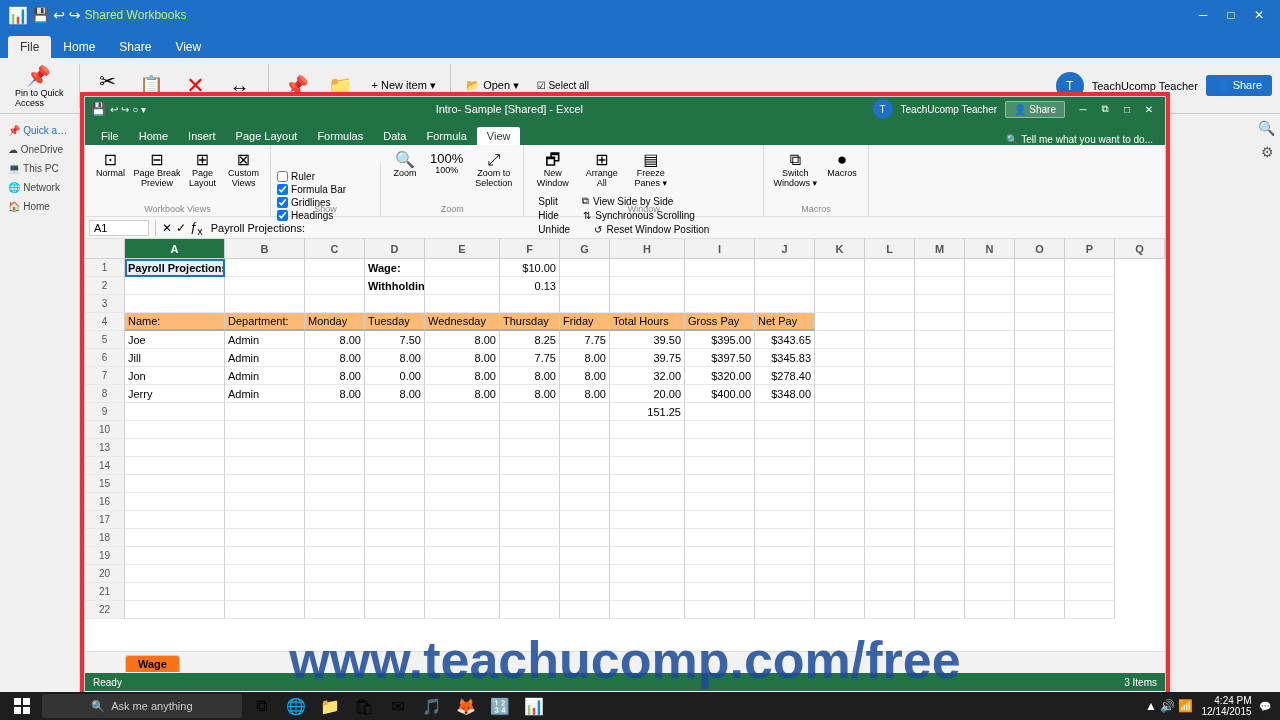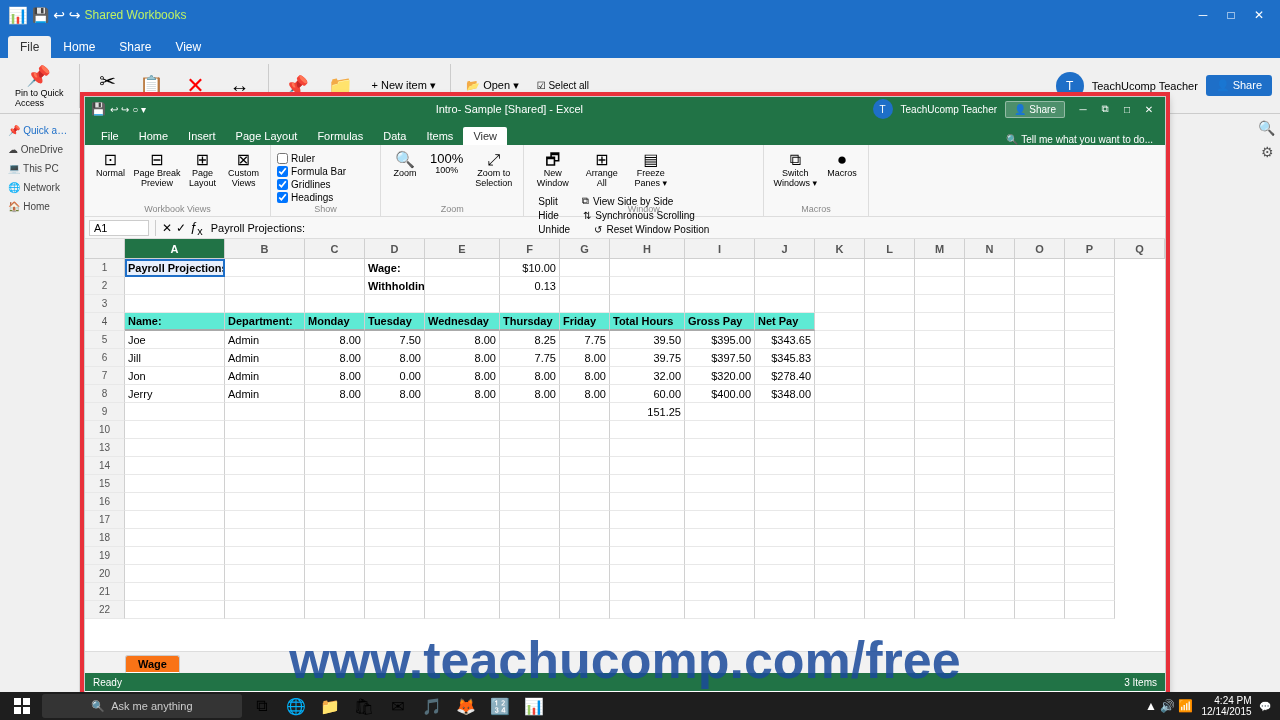--- a/index.html
+++ b/index.html
@@ -75,21 +75,21 @@
     .row-header-cell { width: 40px; min-width: 40px; height: 20px; border-right: 1px solid #d0d0d0; border-bottom: 1px solid #d0d0d0; background: #f2f2f2; display: flex; align-items: center; justify-content: center; font-size: 11px; font-weight: bold; color: #555; }
     .col-header-cell { height: 20px; border-right: 1px solid #d0d0d0; border-bottom: 1px solid #d0d0d0; background: #f2f2f2; display: flex; align-items: center; justify-content: center; font-size: 11px; font-weight: bold; color: #555; overflow: hidden; }
     .col-header-cell.selected { background: #217346; color: white; }
 
     
     .grid-row { display: flex; }
     .row-num { width: 40px; min-width: 40px; height: 18px; border-right: 1px solid #d0d0d0; border-bottom: 1px solid #e8e8e8; background: #f2f2f2; display: flex; align-items: center; justify-content: center; font-size: 10px; color: #555; }
     .grid-cell { height: 18px; border-right: 1px solid #d0d0d0; border-bottom: 1px solid #e8e8e8; font-size: 11px; padding: 0 3px; display: flex; align-items: center; overflow: hidden; white-space: nowrap; background: white; }
     .grid-cell.bold { font-weight: bold; }
     .grid-cell.right { justify-content: flex-end; }
-    .grid-cell.header-row { background: #5eead4; font-weight: bold; border-bottom: 2px solid #aaa; }
+    .grid-cell.header-row { background: #fdba74; font-weight: normal; border-bottom: 2px solid #aaa; }
     .grid-cell.selected-cell { background: #e8f0fd; outline: 2px solid #1e6fc8; outline-offset: -2px; }
 
     
     .sheet-tabs { height: 22px; background: #f2f2f2; border-top: 1px solid #ddd; display: flex; align-items: flex-end; padding-left: 40px; }
     .sheet-tab { padding: 2px 12px; font-size: 11px; border: 1px solid #ccc; border-bottom: none; border-radius: 3px 3px 0 0; cursor: pointer; background: white; margin-right: 2px; }
     .sheet-tab.active { background: #f97316; border-bottom: 1px solid white; font-weight: bold; }
 
     
     .status-bar { height: 18px; background: #217346; display: flex; align-items: center; padding: 0 8px; color: white; font-size: 10px; justify-content: space-between; }
 
@@ -218,21 +218,21 @@
       </div>
     </div>
 
     <div class="inner-ribbon-tabs">
       <div class="inner-ribbon-tab">File</div>
       <div class="inner-ribbon-tab">Home</div>
       <div class="inner-ribbon-tab">Insert</div>
       <div class="inner-ribbon-tab">Page Layout</div>
       <div class="inner-ribbon-tab">Formulas</div>
       <div class="inner-ribbon-tab">Data</div>
-      <div class="inner-ribbon-tab">Items</div>
+      <div class="inner-ribbon-tab">Formula</div>
       <div class="inner-ribbon-tab active">View</div>
       <div style="flex:1"></div>
       <div style="display:flex;align-items:center;padding:0 6px;color:white;font-size:10px;cursor:pointer;">🔍 Tell me what you want to do...</div>
     </div>
 
     <div class="inner-ribbon-content">
 
       <div class="ribbon-group" style="min-width:160px;">
         <div class="ribbon-group-content">
           <div class="rg-btn">
@@ -248,21 +248,21 @@
             <span class="rg-label">Page<br>Layout</span>
           </div>
           <div class="rg-btn">
             <span class="rg-icon">⊠</span>
             <span class="rg-label">Custom<br>Views</span>
           </div>
         </div>
         <span class="ribbon-group-label">Workbook Views</span>
       </div>
 
-      <div class="ribbon-group" style="min-width:110px;">
+      <div class="ribbon-group" style="min-width:110px;margin-top:18px;">
         <div class="ribbon-group-content">
           <div class="rg-checkbox-group">
             <label class="rg-checkbox-row">
               <input type="checkbox" style="">
               <span>Ruler</span>
             </label>
             <label class="rg-checkbox-row">
               <input type="checkbox" checked="" style="">
               <span>Formula Bar</span>
             </label>
@@ -541,21 +541,21 @@
 
         <div class="grid-row">
           <div class="row-num">8</div>
           <div class="grid-cell c-a">Jerry</div>
           <div class="grid-cell c-b">Admin</div>
           <div class="grid-cell c-c right">8.00</div>
           <div class="grid-cell c-d right">8.00</div>
           <div class="grid-cell c-e right">8.00</div>
           <div class="grid-cell c-f right">8.00</div>
           <div class="grid-cell c-g right">8.00</div>
-          <div class="grid-cell c-h right">60.00</div>
+          <div class="grid-cell c-h right">20.00</div>
           <div class="grid-cell c-i right">$400.00</div>
           <div class="grid-cell c-j right">$348.00</div>
           <div class="grid-cell c-other"></div>
           <div class="grid-cell c-other"></div>
           <div class="grid-cell c-other"></div>
           <div class="grid-cell c-other"></div>
           <div class="grid-cell c-other"></div>
           <div class="grid-cell c-other"></div>
         </div>
 

